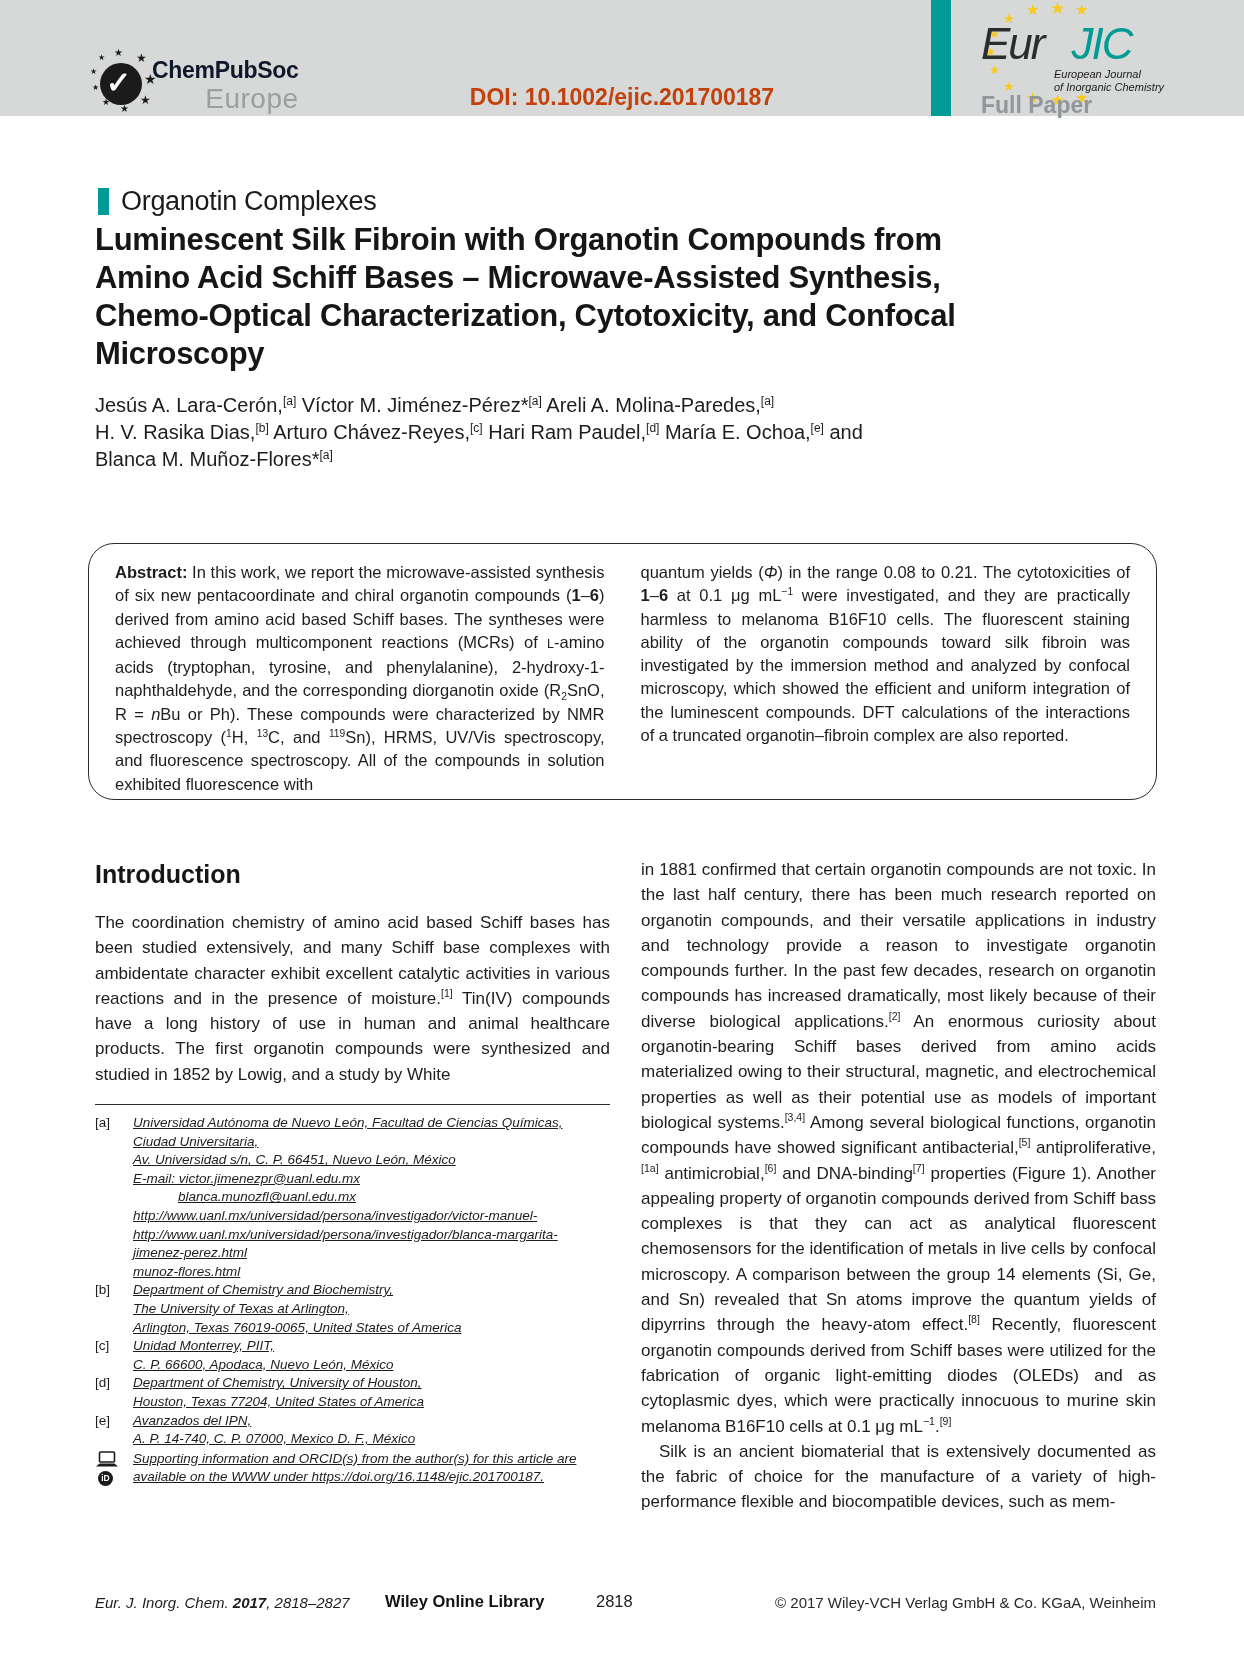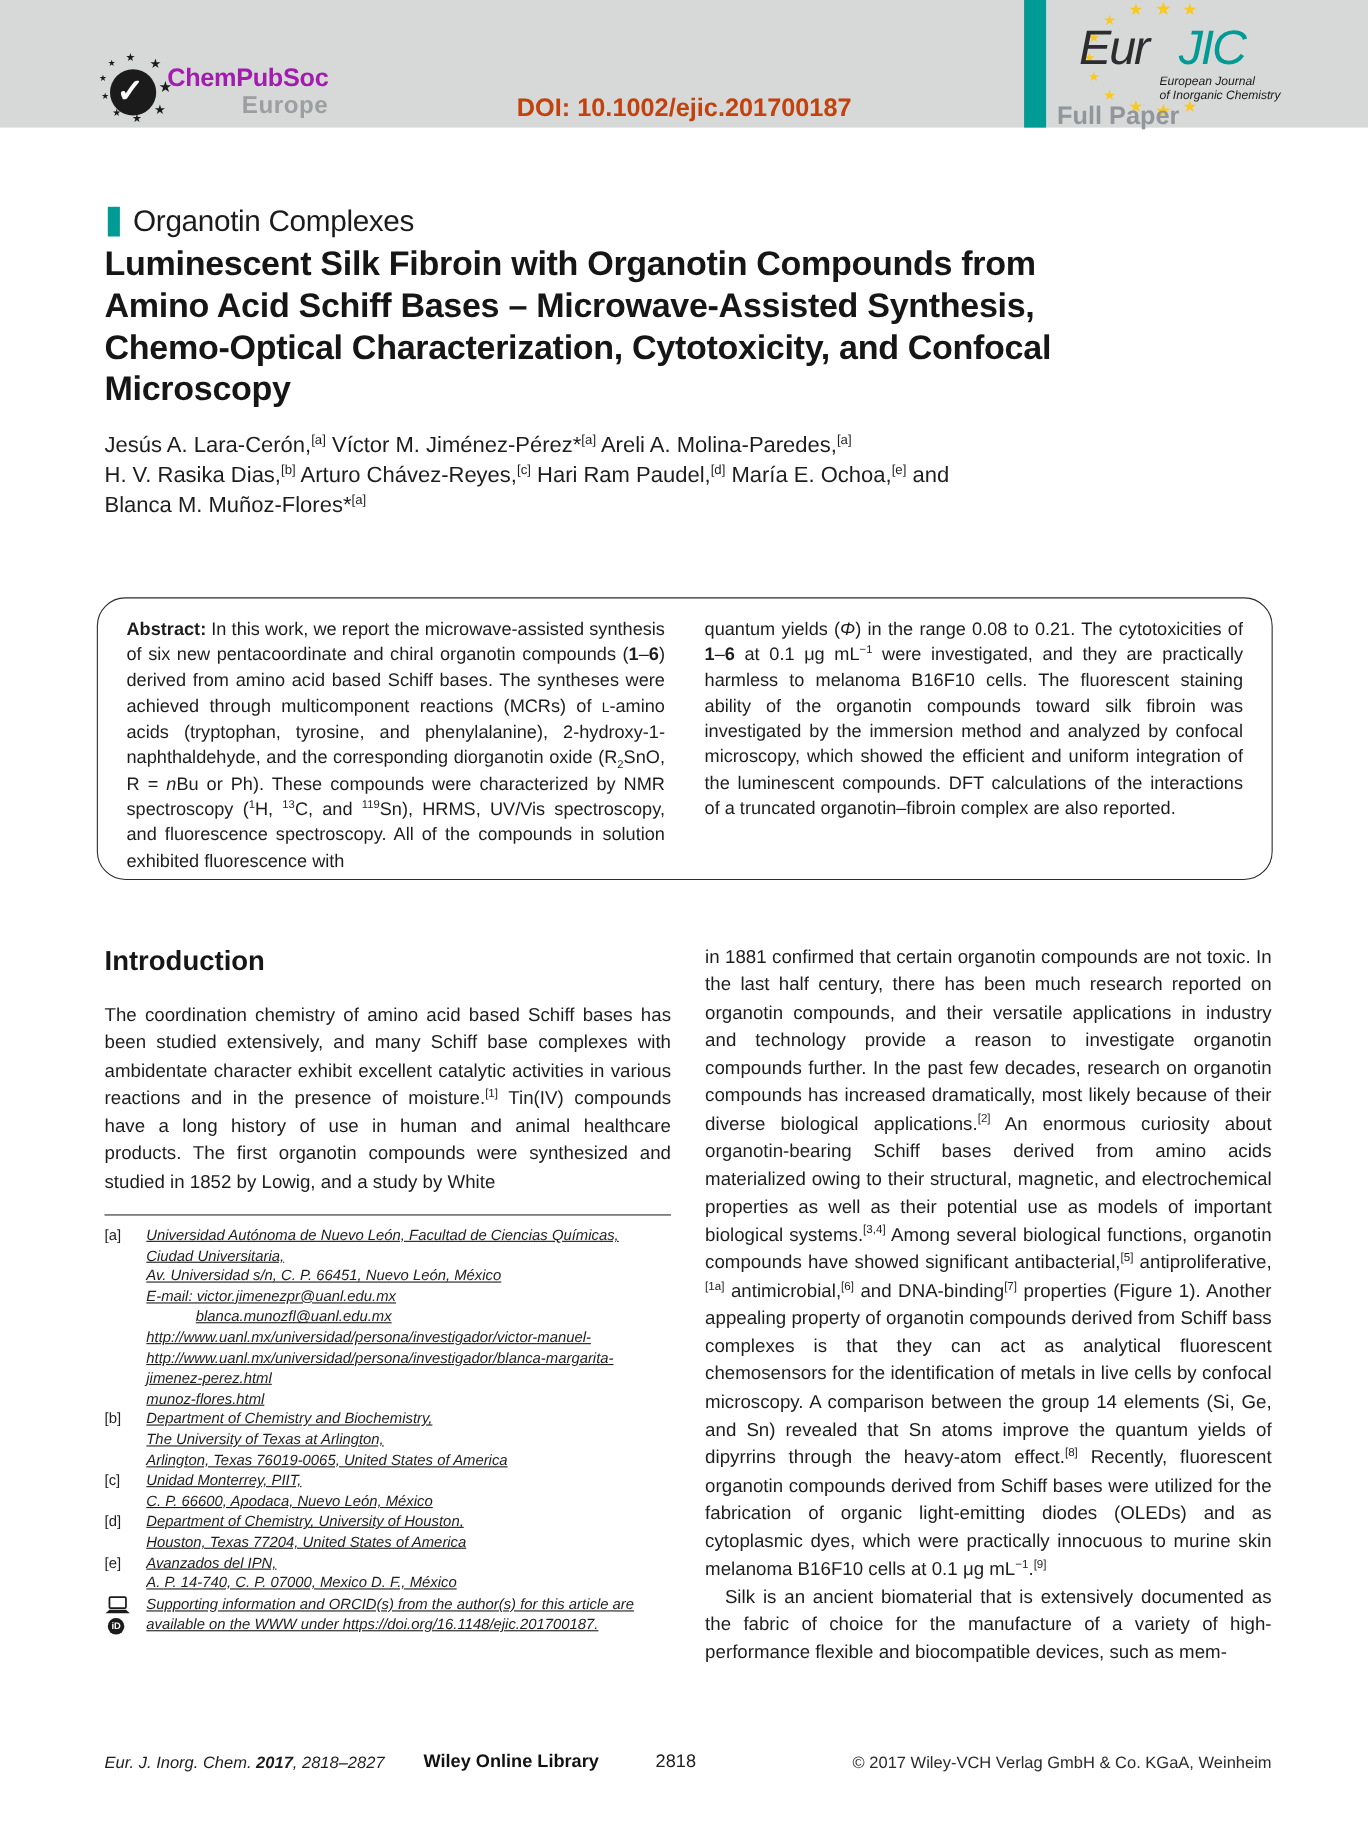--- a/index.html
+++ b/index.html
@@ -12,34 +12,34 @@
 
   
   .page-header { position:absolute; left:0; top:0; width:1244px; height:116px; background:#d6d9d8; }
 
   .cps { position:absolute; left:92px; top:50px; width:230px; height:66px; }
   .cps-badge { position:absolute; left:8px; top:13px; width:42px; height:42px; background:#1b1b1b; border-radius:50%; }
   .cps-badge::after { content:"✓"; position:absolute; left:6px; top:2px; color:#ffffff; font-size:30px; font-weight:bold; }
   .cps .st { position:absolute; color:#1b1b1b; line-height:1; }
   .st::before { content:"★"; }
   .cps-text { position:absolute; left:60px; top:7px; }
-  .cps-name { font-size:23px; font-weight:bold; color:#a21caf; letter-spacing:-0.3px; }
-  .cps-region { font-size:22px; font-weight:bold; color:#9b9fa0; text-align:right; margin-top:-1px; letter-spacing:0.5px; }
+  .cps-name { font-size:23px; font-weight:bold; color:#0f172a; letter-spacing:-0.3px; }
+  .cps-region { font-size:28px; font-weight:normal; color:#9b9fa0; text-align:right; margin-top:-1px; letter-spacing:0.5px; }
 
   .doi { position:absolute; left:0; top:84px; width:1244px; text-align:center; font-size:23px; font-weight:bold; color:#c2410c; }
 
   .teal-bar { position:absolute; left:931px; top:0; width:20px; height:116px; background:#009b94; }
 
   .eurjic { position:absolute; left:955px; top:6px; width:270px; height:110px; }
   .eurjic .st { position:absolute; color:#fbc81c; line-height:1; }
   .eurjic-wordmark { position:absolute; left:26px; top:16px; font-style:italic; font-size:44px; letter-spacing:-2px; line-height:1; }
   .eurjic-eur { color:#2c2d2e; }
   .eurjic-jic { color:#009b94;margin-left:28px; }
   .eurjic-sub { position:absolute; left:99px; top:62px; font-size:11px; font-style:italic; color:#1b1b1b; line-height:13px; }
-  .full-paper { position:absolute; left:6px; top:86px; font-size:23px; font-weight:bold; color:#90969a; }
+  .full-paper { position:absolute; left:26px; top:86px; font-size:23px; font-weight:bold; color:#90969a; }
 
   
   .section-row { position:absolute; left:98px; top:186px; display:flex; align-items:center; }
   .label-marker { width:11px; height:27px; background:#009b94; margin-right:12px; }
   .section-label { margin:0; font-size:27px; font-weight:normal; color:#1b1b1b; letter-spacing:-0.3px; }
 
   .title { position:absolute; left:95px; top:221px; width:1020px; margin:0;
            font-size:31px; font-weight:bold; line-height:38px; color:#161616; letter-spacing:-0.3px; }
 
   .authors { position:absolute; left:95px; top:392px; width:1020px; font-size:20px; line-height:27px; color:#1d1d1d; }

